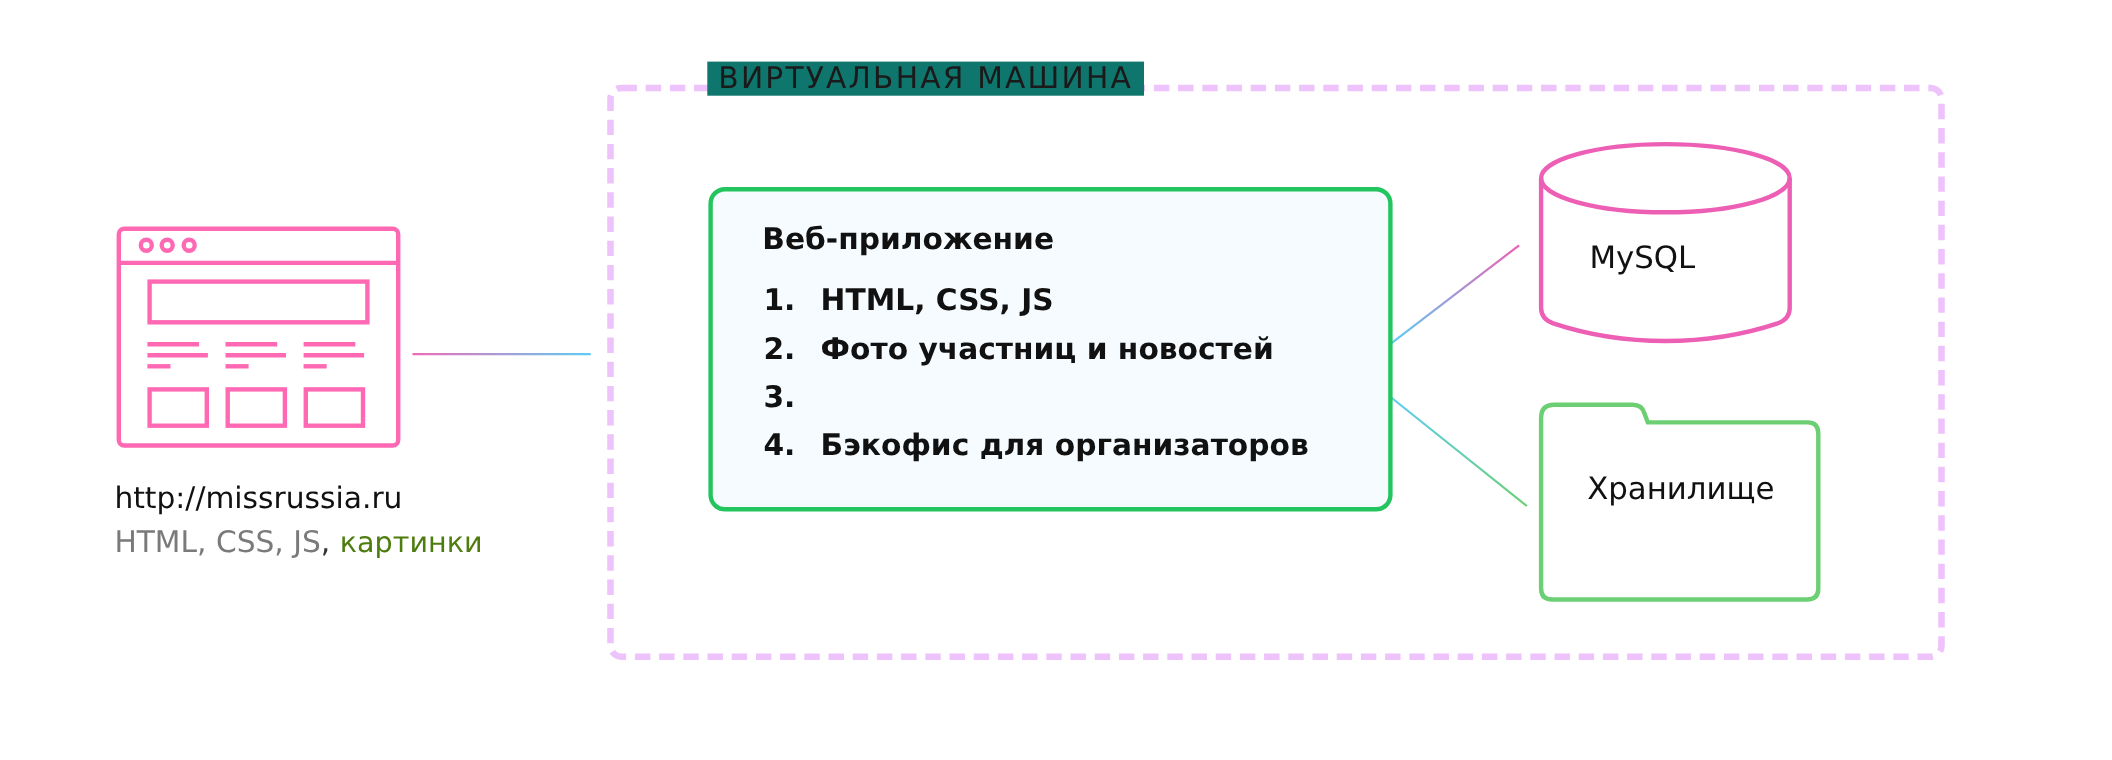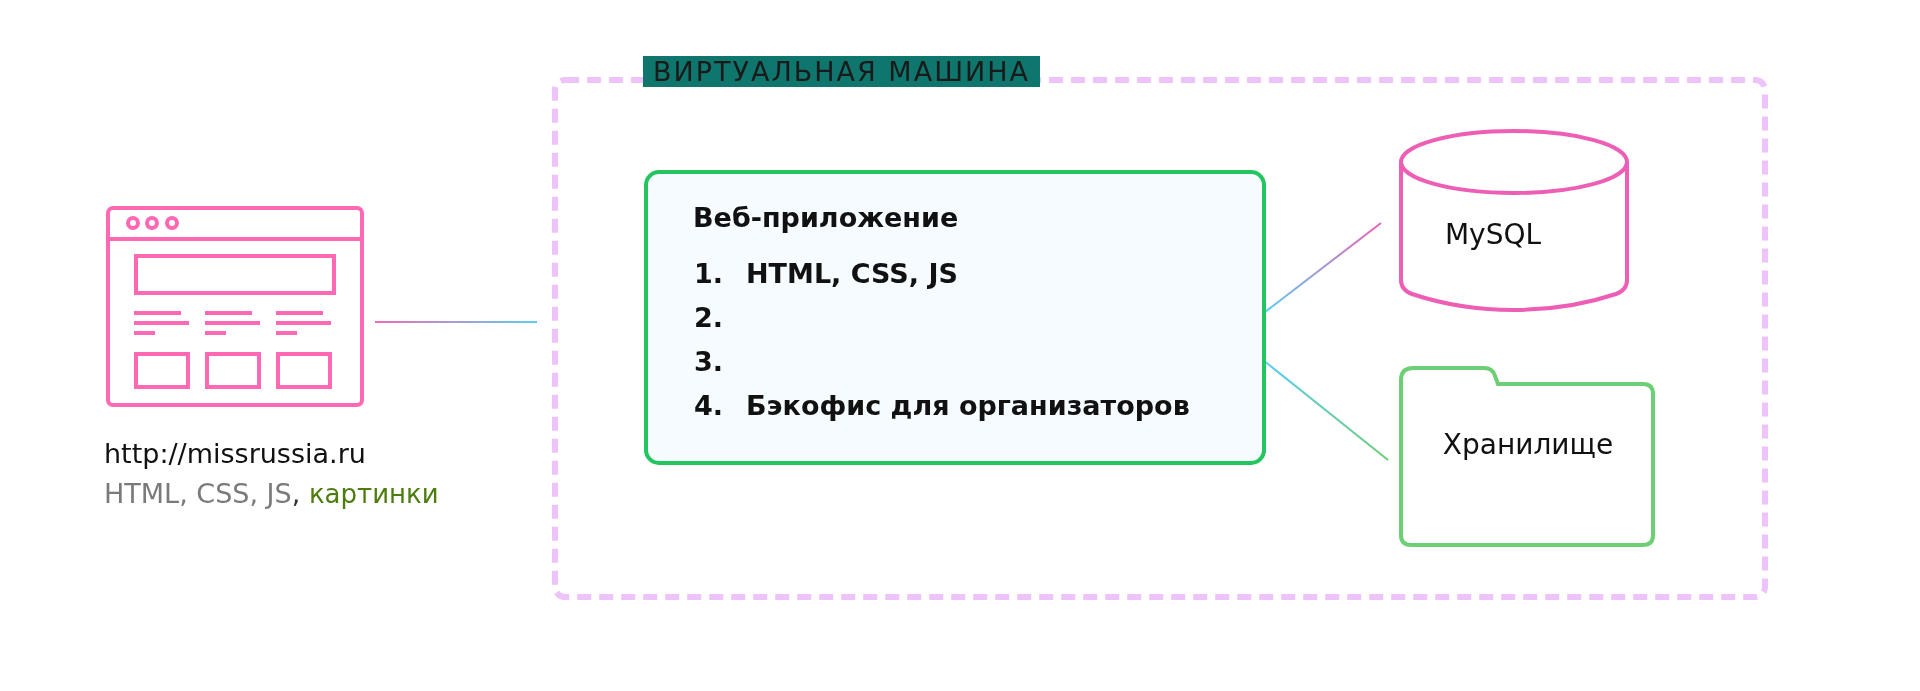--- a/index.html
+++ b/index.html
@@ -84,20 +84,21 @@
 
 <div class="abs webapp">
   <div class="webapp-title">Веб-приложение</div>
   <ul class="webapp-list">
     <li>
         <span class="num">1.</span>
         <span>HTML, CSS, JS</span>
       </li>
     <li>
         <span class="num">2.</span>
+        <span>Фото участниц и новостей</span>
       </li>
     <li>
         <span class="num">3.</span>
       </li>
     <li>
         <span class="num">4.</span>
         <span>Бэкофис для организаторов</span>
       </li>
   </ul>
 </div>

